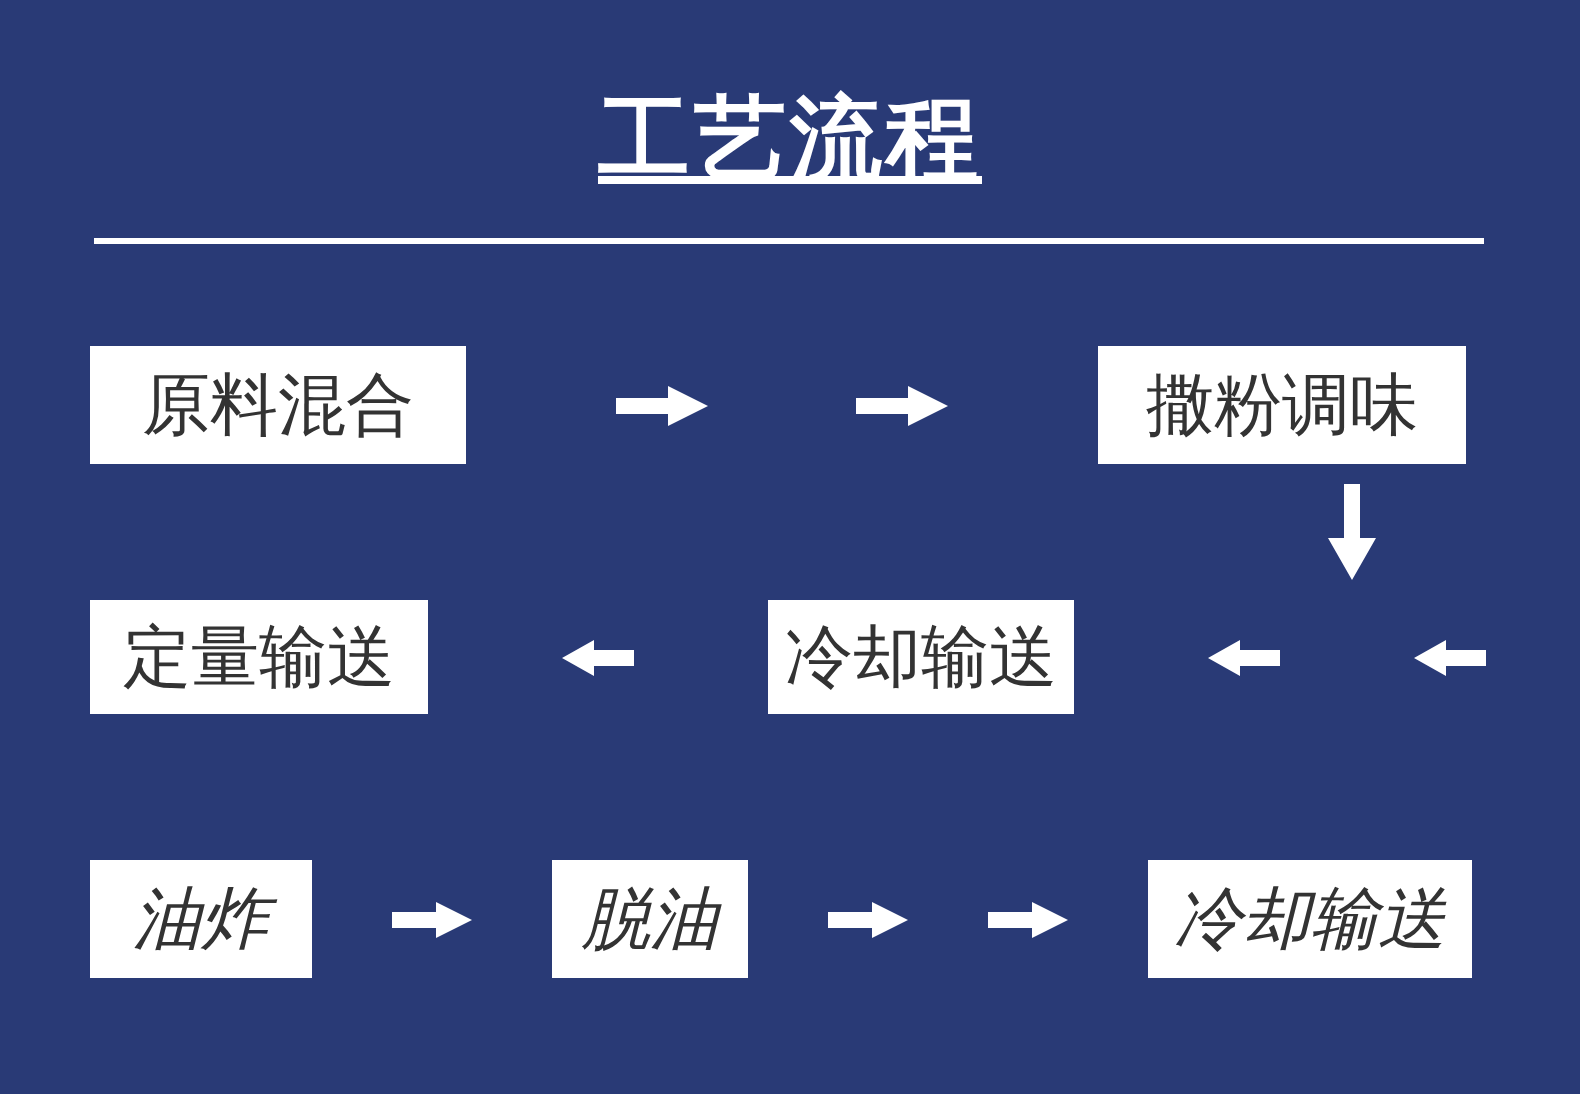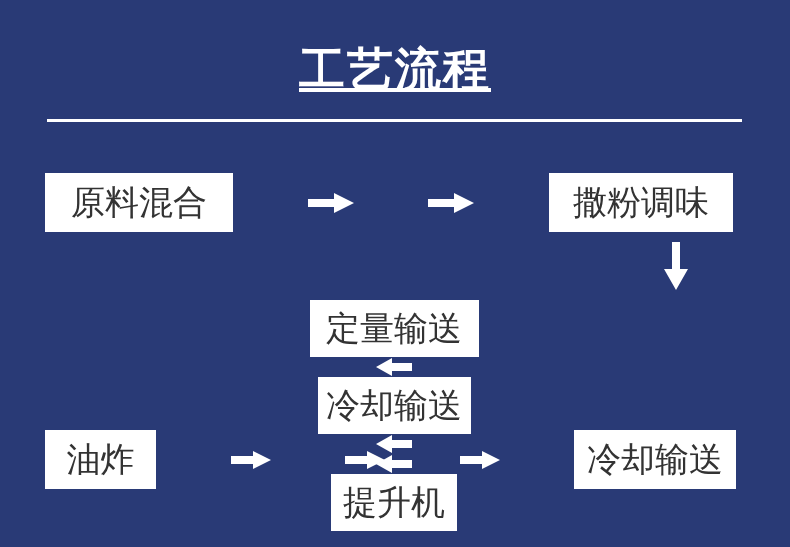--- a/index.html
+++ b/index.html
@@ -20,22 +20,22 @@
   }
   .divider{
     position:absolute;left:47px;top:119px;width:695px;height:3px;
     background:var(--divider,#ffffff);
   }
   .row{
     position:absolute;
     display:flex;justify-content:space-between;align-items:center;
   }
   .row1{left:45px;top:173px;width:688px;height:59px;}
-  .row2{left:45px;top:300px;width:698px;height:57px;flex-direction:column;}
-  .row3{left:45px;top:430px;width:691px;height:59px;}
+  .row2{left:45px;top:300px;width:698px;height:57px;}
+  .row3{left:45px;top:430px;width:691px;height:59px;font-style:italic;}
   .box{
     flex:0 0 auto;height:100%;
     display:flex;align-items:center;justify-content:center;
     background:var(--box-background,#ffffff);
     color:var(--box-text,#333333);
     font-size:34px;white-space:nowrap;
   }
   .arrow{flex:0 0 auto;color:var(--arrow,#ffffff);display:block;}
   .down-arrow{
     position:absolute;left:664px;top:242px;
@@ -70,28 +70,28 @@
     <svg class="arrow" width="36" height="20" viewBox="0 0 36 20">
       <polygon points="36,6 16,6 16,1 0,10 16,19 16,14 36,14" fill="currentColor"></polygon>
     </svg>
     <div class="box" style="width:153px">冷却输送</div>
     <svg class="arrow" width="36" height="20" viewBox="0 0 36 20">
       <polygon points="36,6 16,6 16,1 0,10 16,19 16,14 36,14" fill="currentColor"></polygon>
     </svg>
     <svg class="arrow" width="36" height="20" viewBox="0 0 36 20">
       <polygon points="36,6 16,6 16,1 0,10 16,19 16,14 36,14" fill="currentColor"></polygon>
     </svg>
-    <div class="box" style="width:126px">提升机</div>
   </div>
 
   <div class="row row3">
     <div class="box" style="width:111px">油炸</div>
     <svg class="arrow" width="40" height="20" viewBox="0 0 40 20">
       <polygon points="0,6 22,6 22,1 40,10 22,19 22,14 0,14" fill="currentColor"></polygon>
     </svg>
+    <div class="box" style="width:98px">脱油</div>
     <svg class="arrow" width="40" height="20" viewBox="0 0 40 20">
       <polygon points="0,6 22,6 22,1 40,10 22,19 22,14 0,14" fill="currentColor"></polygon>
     </svg>
     <svg class="arrow" width="40" height="20" viewBox="0 0 40 20">
       <polygon points="0,6 22,6 22,1 40,10 22,19 22,14 0,14" fill="currentColor"></polygon>
     </svg>
     <div class="box" style="width:162px">冷却输送</div>
   </div>
 
 </div>

